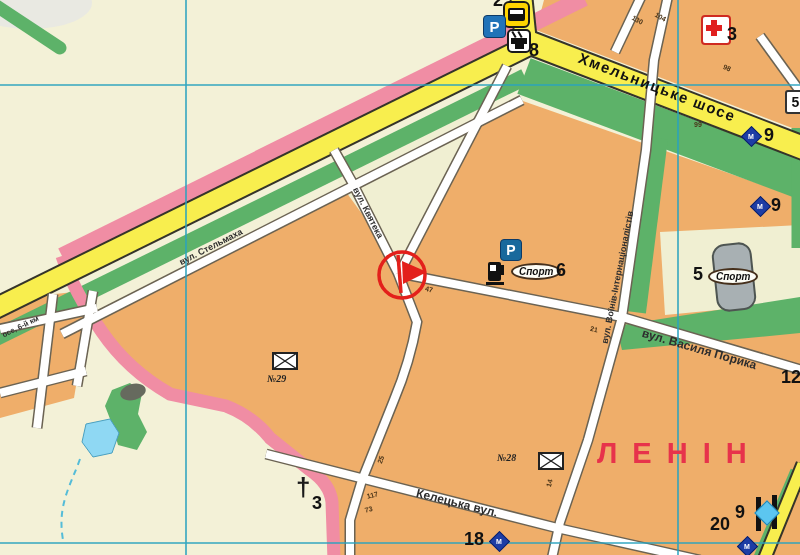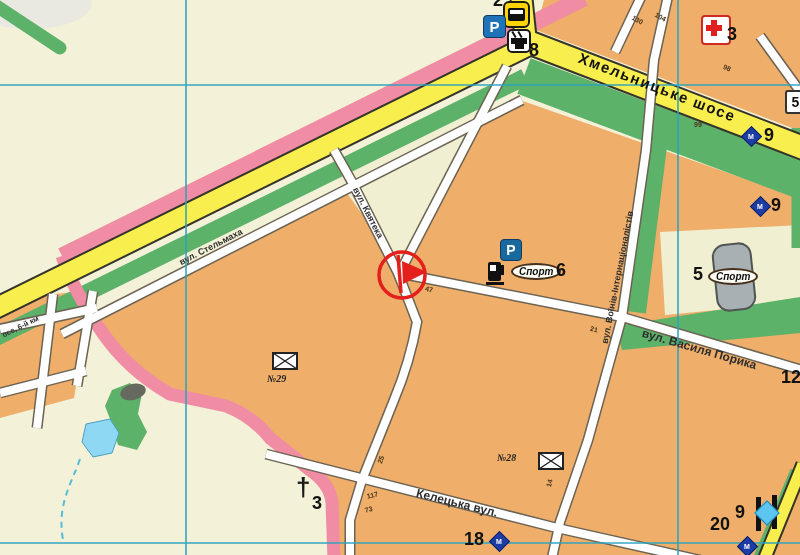--- a/index.html
+++ b/index.html
@@ -132,20 +132,21 @@
   </g>
 </svg>
 
 <div class="lbl hwy-lbl" style="left:582px;top:50px;transform:rotate(21deg);">Хмельницьке шосе</div>
 <div class="lbl street-lbl" style="left:178px;top:259px;transform:rotate(-27deg);">вул. Стельмаха</div>
 <div class="lbl street-lbl" style="left:359px;top:186px;transform:rotate(63deg);">вул. Квятека</div>
 <div class="lbl street-lbl" style="left:610px;top:335px;transform:rotate(-79deg);transform-origin:0 100%;">вул. Воїнів-Інтернаціоналістів</div>
 <div class="lbl street-lbl" style="left:644px;top:327px;font-size:12px;transform:rotate(16deg);">вул. Василя Порика</div>
 <div class="lbl street-lbl" style="left:418px;top:487px;font-size:12px;transform:rotate(14deg);">Келецька вул.</div>
 <div class="lbl street-lbl" style="left:1px;top:332px;font-size:7.5px;transform:rotate(-26deg);">осе, 6-й км</div>
+<div class="lbl district" style="left:597px;top:438px;">ЛЕНІН</div>
 
 <div class="lbl num-lg" style="left:493px;top:-9px;">2</div>
 <div class="icon sq" style="left:503px;top:1px;width:27px;height:27px;background:var(--bus-yellow);border:2px solid #1a1a1a;border-radius:6px;">
   <div style="position:relative;width:17px;height:13px;background:#111;border-radius:2px;">
     <div style="position:absolute;left:2px;top:2px;width:13px;height:4px;background:#fff;"></div>
   </div>
 </div>
 <div class="icon sq p-sign" style="left:483px;top:15px;width:23px;height:23px;">P</div>
 <div class="icon sq" style="left:507px;top:29px;width:24px;height:24px;background:#fff;border:2px solid #1a1a1a;border-radius:5px;">
   <div style="position:relative;width:16px;height:14px;">

